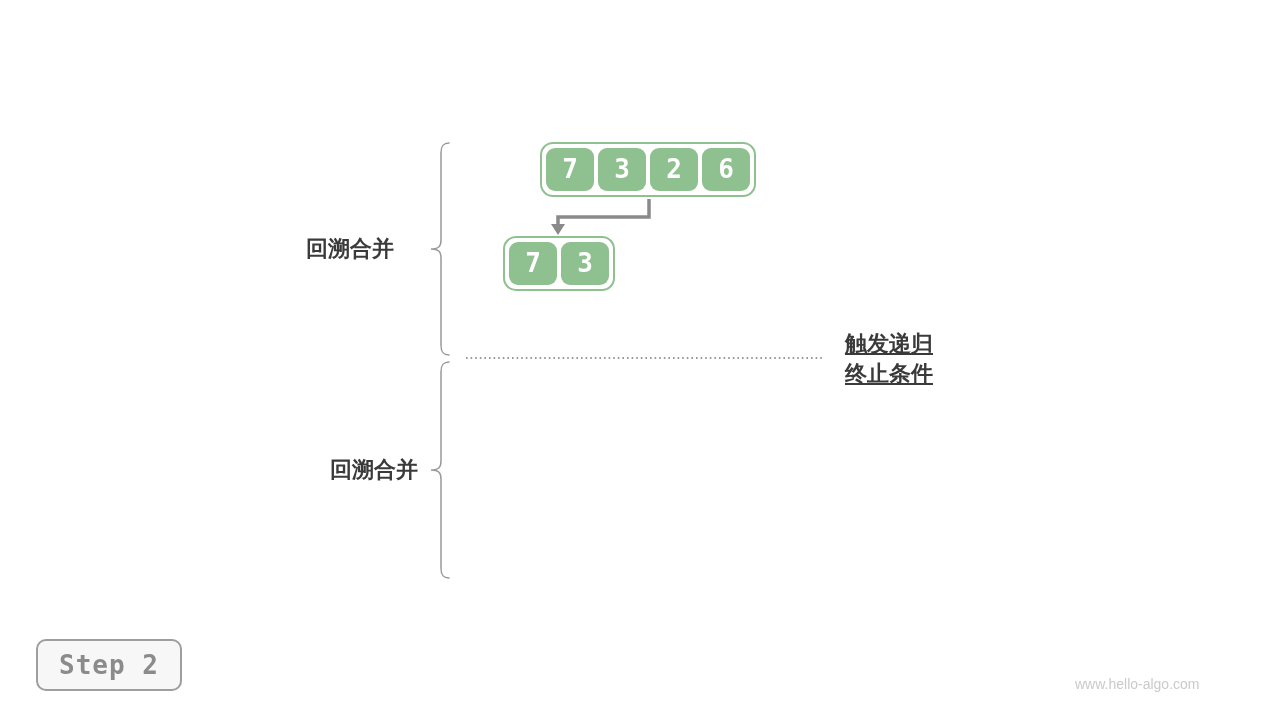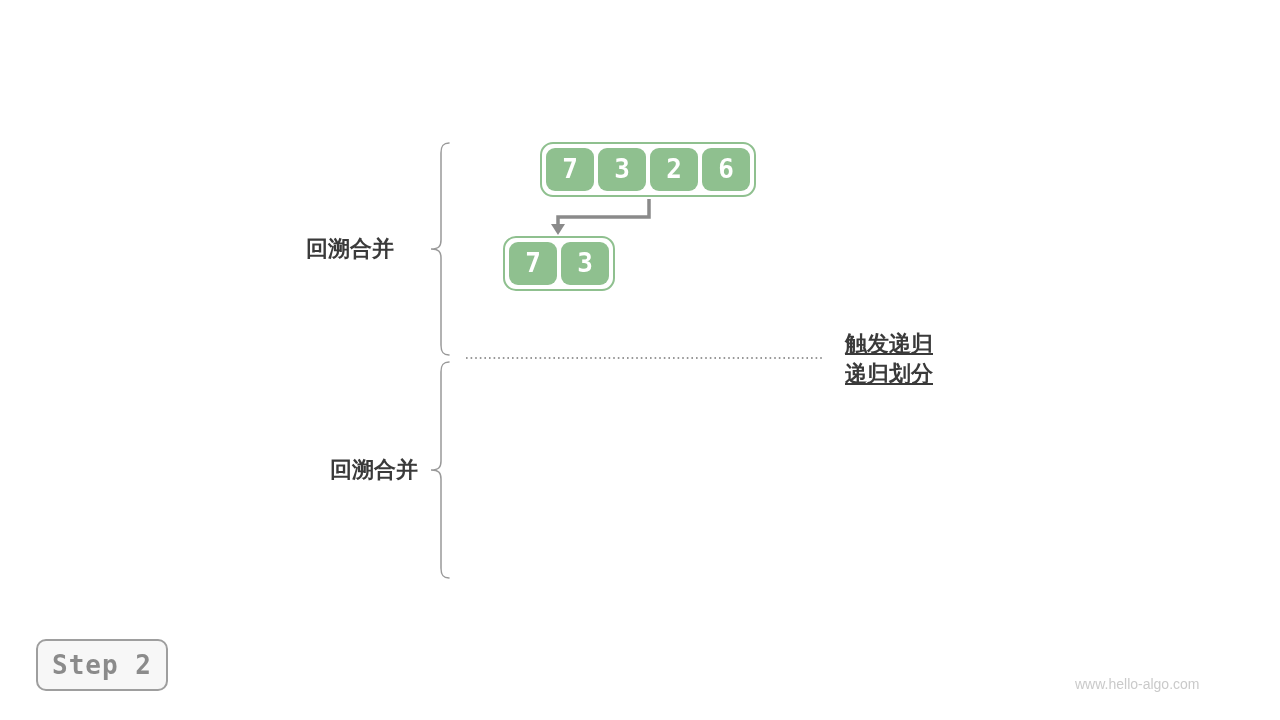--- a/index.html
+++ b/index.html
@@ -55,21 +55,21 @@
     font-weight: bold;
     color: var(--label-color, #3a3a3a);
     line-height: 30px;
     white-space: nowrap;
     text-decoration: underline;
   }
   .step-badge {
     position: absolute;
     left: 36px;
     top: 639px;
-    width: 132px;
+    width: 146px;
     height: 52px;
     box-sizing: border-box;
     background: #f7f7f7;
     border: 2px solid #9e9e9e;
     border-radius: 10px;
     color: #8b8b8b;
     font-family: "DejaVu Sans Mono", "Liberation Mono", monospace;
     font-weight: bold;
     font-size: 26px;
     line-height: 49px;
@@ -114,20 +114,20 @@
       <div class="cell">6</div>
     </div>
 
   <div class="array" style="left:503px; top:236px;">
       <div class="cell">7</div>
       <div class="cell">3</div>
     </div>
 
   <div class="terminate-label">
     <div>触发递归</div>
-    <div>递归划分</div>
+    <div>终止条件</div>
   </div>
 
   <div class="step-badge">Step 2</div>
 
   <div class="watermark">www.hello-algo.com</div>
 
 </div>
 
 </body></html>

